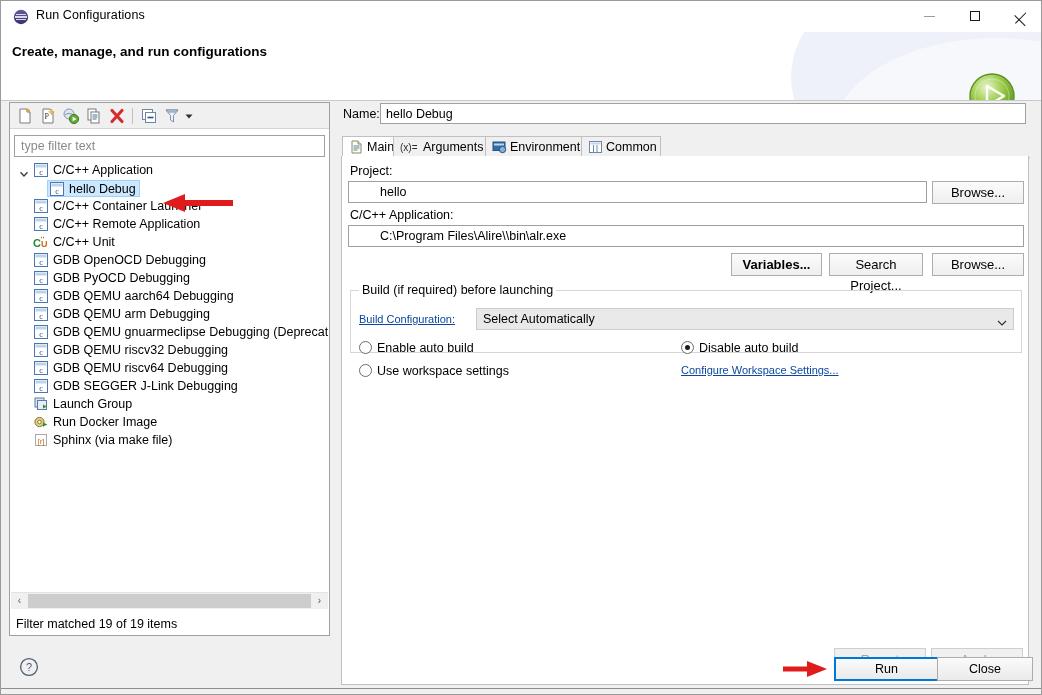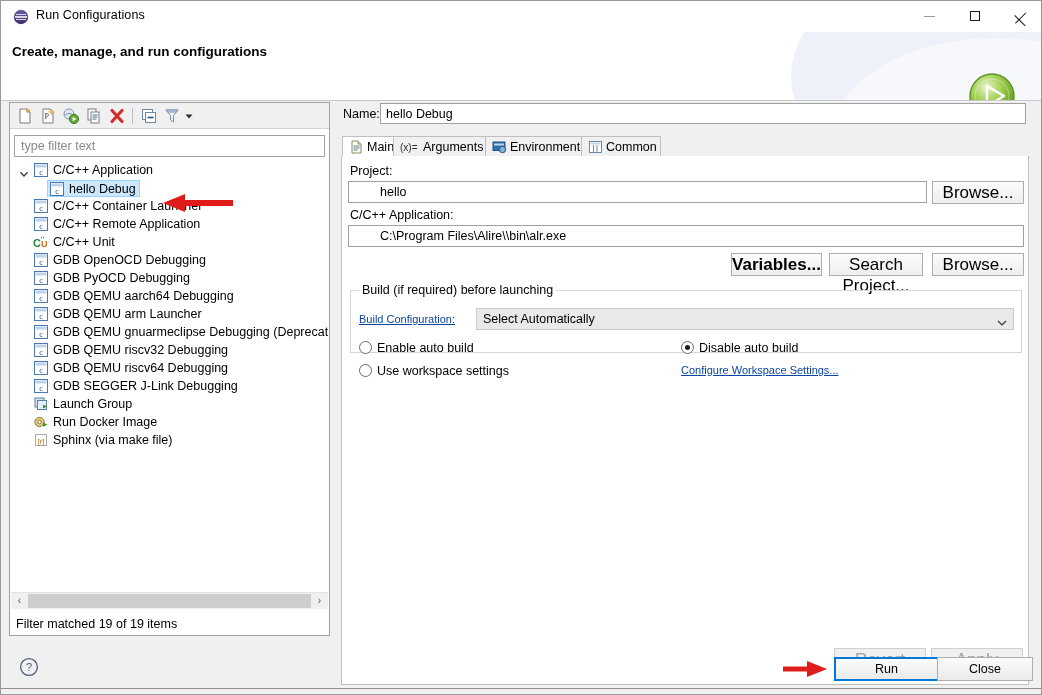--- a/index.html
+++ b/index.html
@@ -298,21 +298,21 @@
   }
   .txt-input span {
     position: absolute; left: 5px; top: 3px; font-size: 12.5px; margin-left: 26px;
   }
   .btn {
     position: absolute;
     height: 23px;
     background: linear-gradient(#fbfbfb, #efefef);
     border: 1px solid #adadad;
     box-sizing: border-box;
-    font-size: 17px;
+    font-size: 13px;
     line-height: 21px;
     text-align: center;
     color: #000;
     cursor: default;
   }
   .btn.disabled { color: #a0a0a0; background: #f0f0f0; border-color: #cfcfcf; }
   .group {
     position: absolute;
     border: 1px solid #d6d6d6;
     box-sizing: border-box;
@@ -560,21 +560,21 @@
               </svg></span><span class="lbl">GDB PyOCD Debugging</span></span></div>
         <div class="tree-row indent1"><span class="row-inner"><span class="ico"><svg width="17" height="16" viewBox="0 0 17 16">
                 <rect x="1.5" y="1.5" width="13" height="13" fill="#ffffff" stroke="#4a77b0"></rect>
                 <rect x="2.5" y="2.5" width="11" height="3" fill="#bcd3ea"></rect>
                 <text x="8" y="12.5" text-anchor="middle" font-family="Liberation Serif, serif" font-size="8" fill="#17447c">c</text>
               </svg></span><span class="lbl">GDB QEMU aarch64 Debugging</span></span></div>
         <div class="tree-row indent1"><span class="row-inner"><span class="ico"><svg width="17" height="16" viewBox="0 0 17 16">
                 <rect x="1.5" y="1.5" width="13" height="13" fill="#ffffff" stroke="#4a77b0"></rect>
                 <rect x="2.5" y="2.5" width="11" height="3" fill="#bcd3ea"></rect>
                 <text x="8" y="12.5" text-anchor="middle" font-family="Liberation Serif, serif" font-size="8" fill="#17447c">c</text>
-              </svg></span><span class="lbl">GDB QEMU arm Launcher</span></span></div>
+              </svg></span><span class="lbl">GDB QEMU arm Debugging</span></span></div>
         <div class="tree-row indent1"><span class="row-inner"><span class="ico"><svg width="17" height="16" viewBox="0 0 17 16">
                 <rect x="1.5" y="1.5" width="13" height="13" fill="#ffffff" stroke="#4a77b0"></rect>
                 <rect x="2.5" y="2.5" width="11" height="3" fill="#bcd3ea"></rect>
                 <text x="8" y="12.5" text-anchor="middle" font-family="Liberation Serif, serif" font-size="8" fill="#17447c">c</text>
               </svg></span><span class="lbl">GDB QEMU gnuarmeclipse Debugging (Deprecated)</span></span></div>
         <div class="tree-row indent1"><span class="row-inner"><span class="ico"><svg width="17" height="16" viewBox="0 0 17 16">
                 <rect x="1.5" y="1.5" width="13" height="13" fill="#ffffff" stroke="#4a77b0"></rect>
                 <rect x="2.5" y="2.5" width="11" height="3" fill="#bcd3ea"></rect>
                 <text x="8" y="12.5" text-anchor="middle" font-family="Liberation Serif, serif" font-size="8" fill="#17447c">c</text>
               </svg></span><span class="lbl">GDB QEMU riscv32 Debugging</span></span></div>

